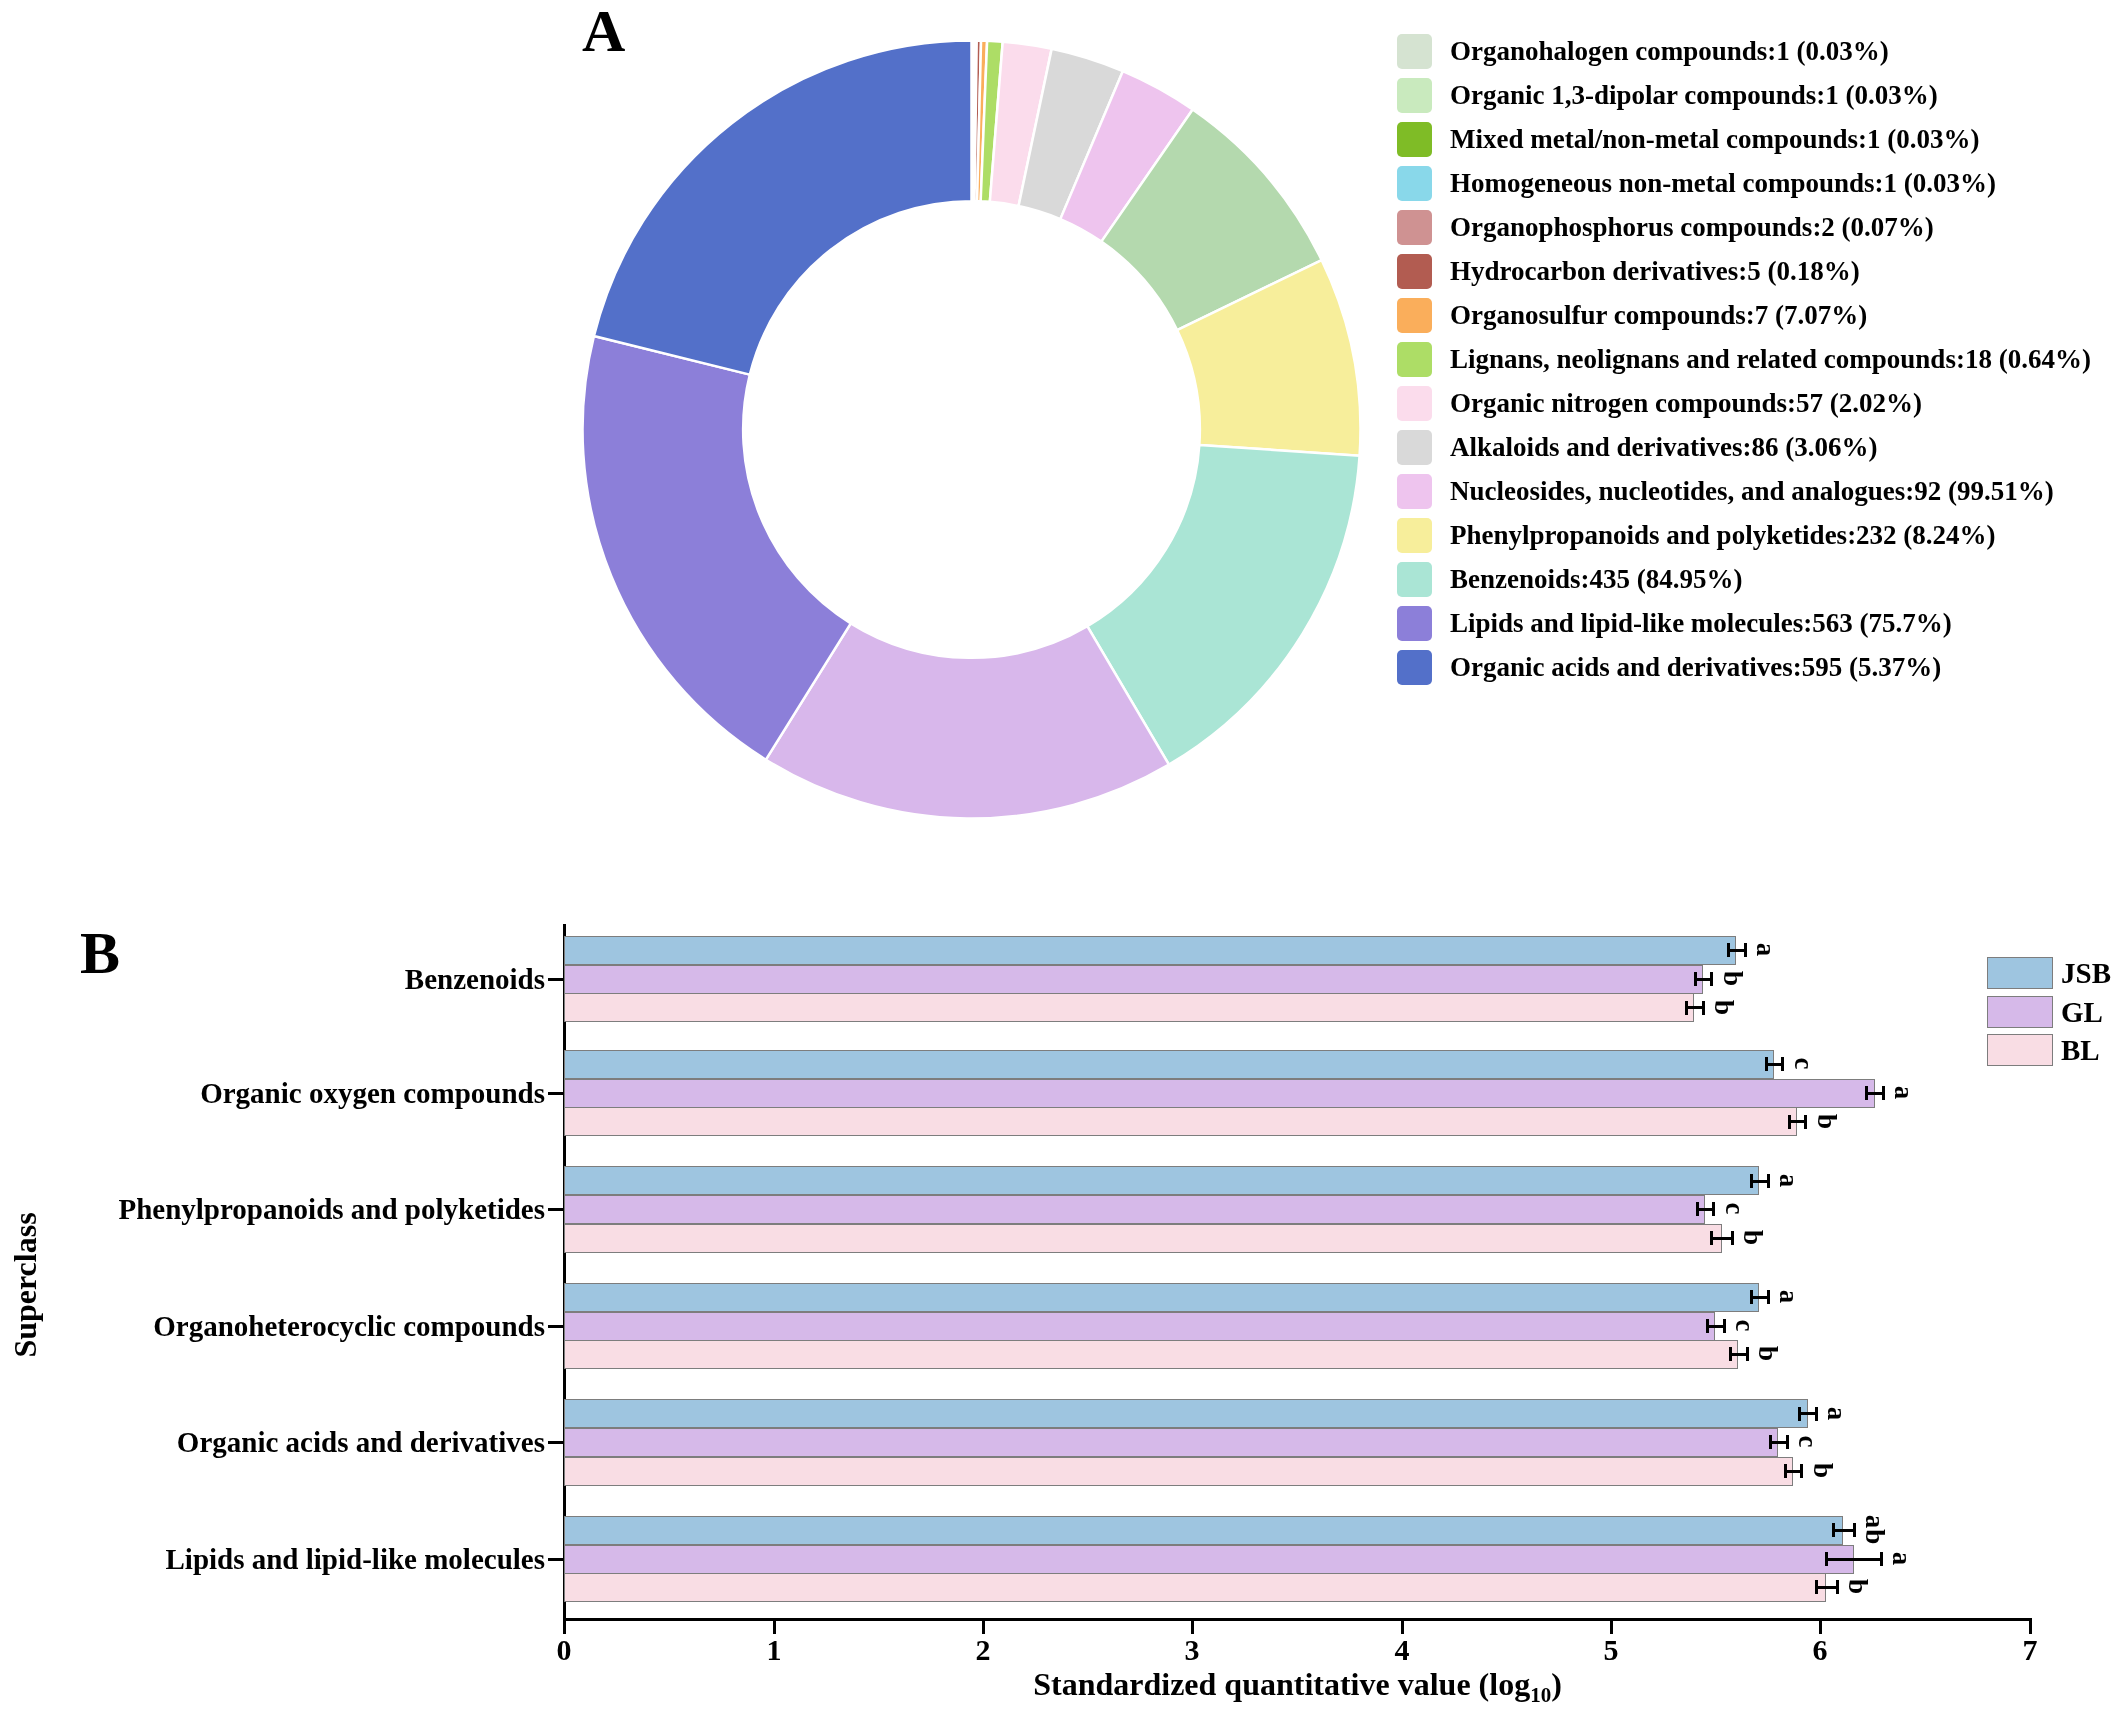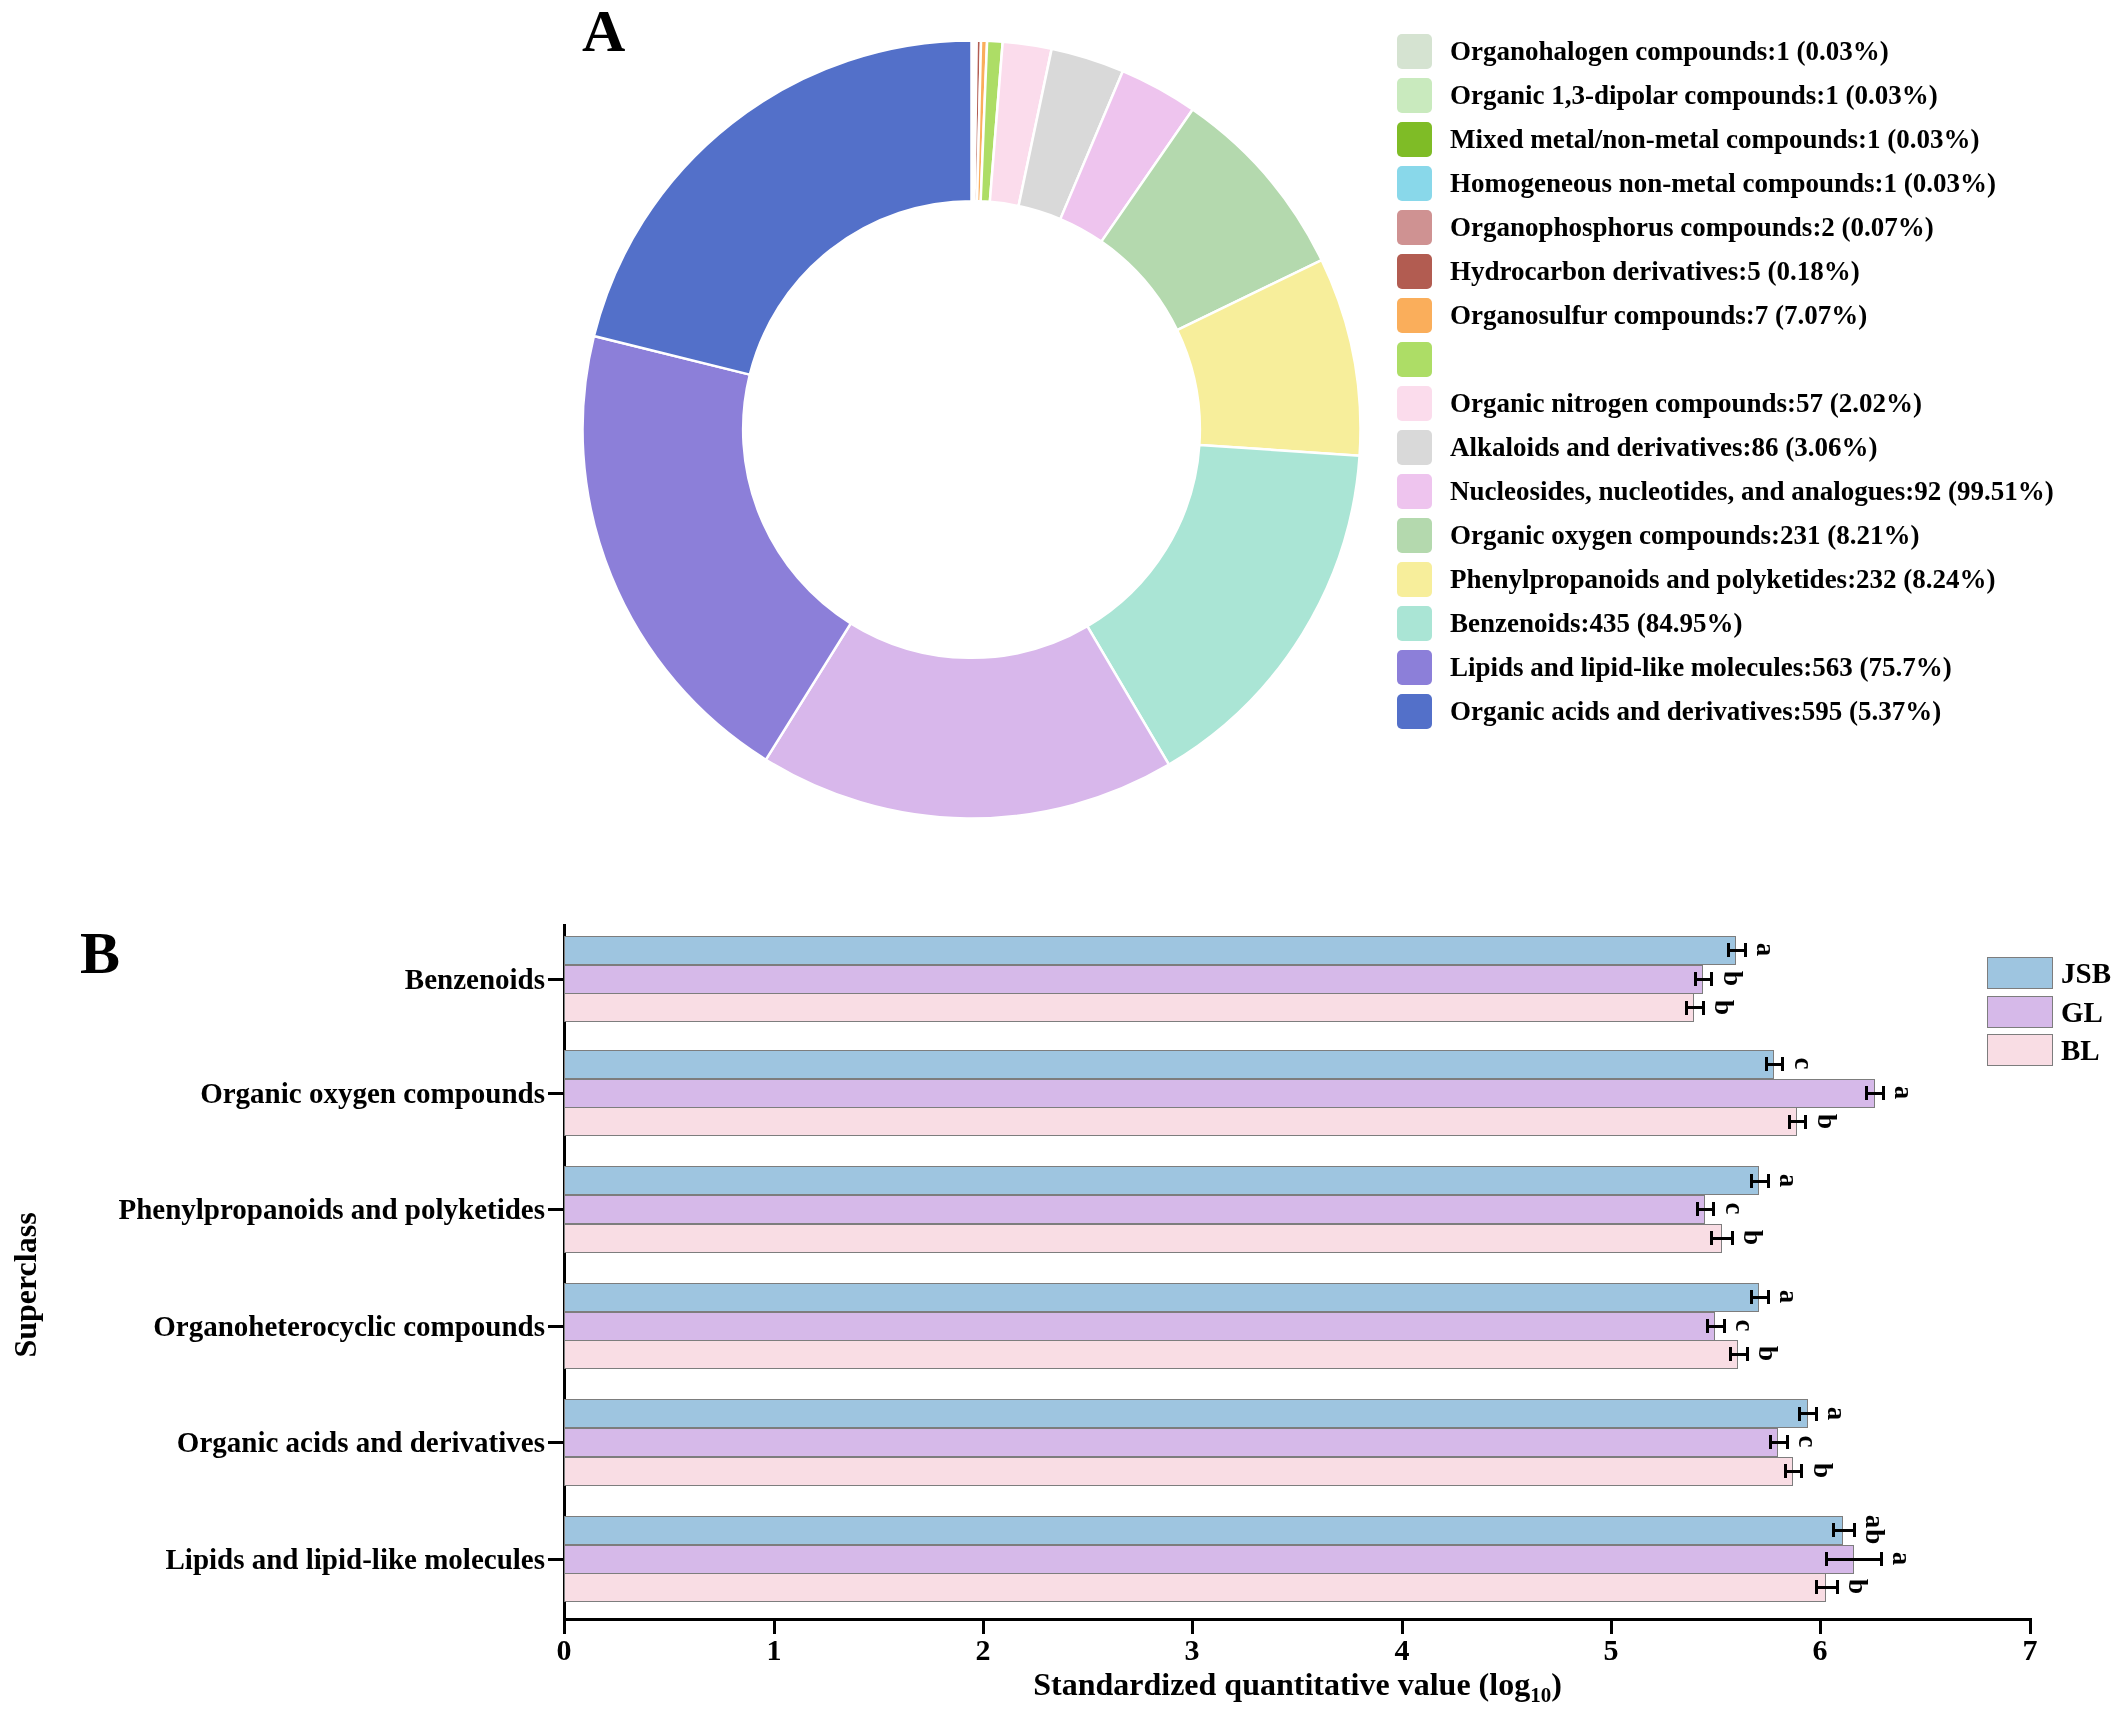--- a/index.html
+++ b/index.html
@@ -84,36 +84,33 @@
     <div class="legA-row">
       <span class="legA-swatch" style="background: rgb(178, 92, 81);"></span>
       <span class="legA-label">Hydrocarbon derivatives:5 (0.18%)</span>
     </div>
     <div class="legA-row">
       <span class="legA-swatch" style="background: rgb(250, 174, 91);"></span>
       <span class="legA-label">Organosulfur compounds:7 (7.07%)</span>
     </div>
     <div class="legA-row">
       <span class="legA-swatch" style="background: rgb(173, 221, 102);"></span>
+      <span class="legA-label">Lignans, neolignans and related compounds:18 (0.64%)</span>
     </div>
     <div class="legA-row">
       <span class="legA-swatch" style="background: rgb(251, 220, 236);"></span>
       <span class="legA-label">Organic nitrogen compounds:57 (2.02%)</span>
     </div>
     <div class="legA-row">
       <span class="legA-swatch" style="background: rgb(217, 217, 217);"></span>
       <span class="legA-label">Alkaloids and derivatives:86 (3.06%)</span>
     </div>
     <div class="legA-row">
       <span class="legA-swatch" style="background: rgb(238, 196, 238);"></span>
       <span class="legA-label">Nucleosides, nucleotides, and analogues:92 (99.51%)</span>
-    </div>
-    <div class="legA-row">
-      <span class="legA-swatch" style="background: rgb(180, 217, 174);"></span>
-      <span class="legA-label">Organic oxygen compounds:231 (8.21%)</span>
     </div>
     <div class="legA-row">
       <span class="legA-swatch" style="background: rgb(247, 238, 155);"></span>
       <span class="legA-label">Phenylpropanoids and polyketides:232 (8.24%)</span>
     </div>
     <div class="legA-row">
       <span class="legA-swatch" style="background: rgb(170, 229, 213);"></span>
       <span class="legA-label">Benzenoids:435 (84.95%)</span>
     </div>
     <div class="legA-row">

